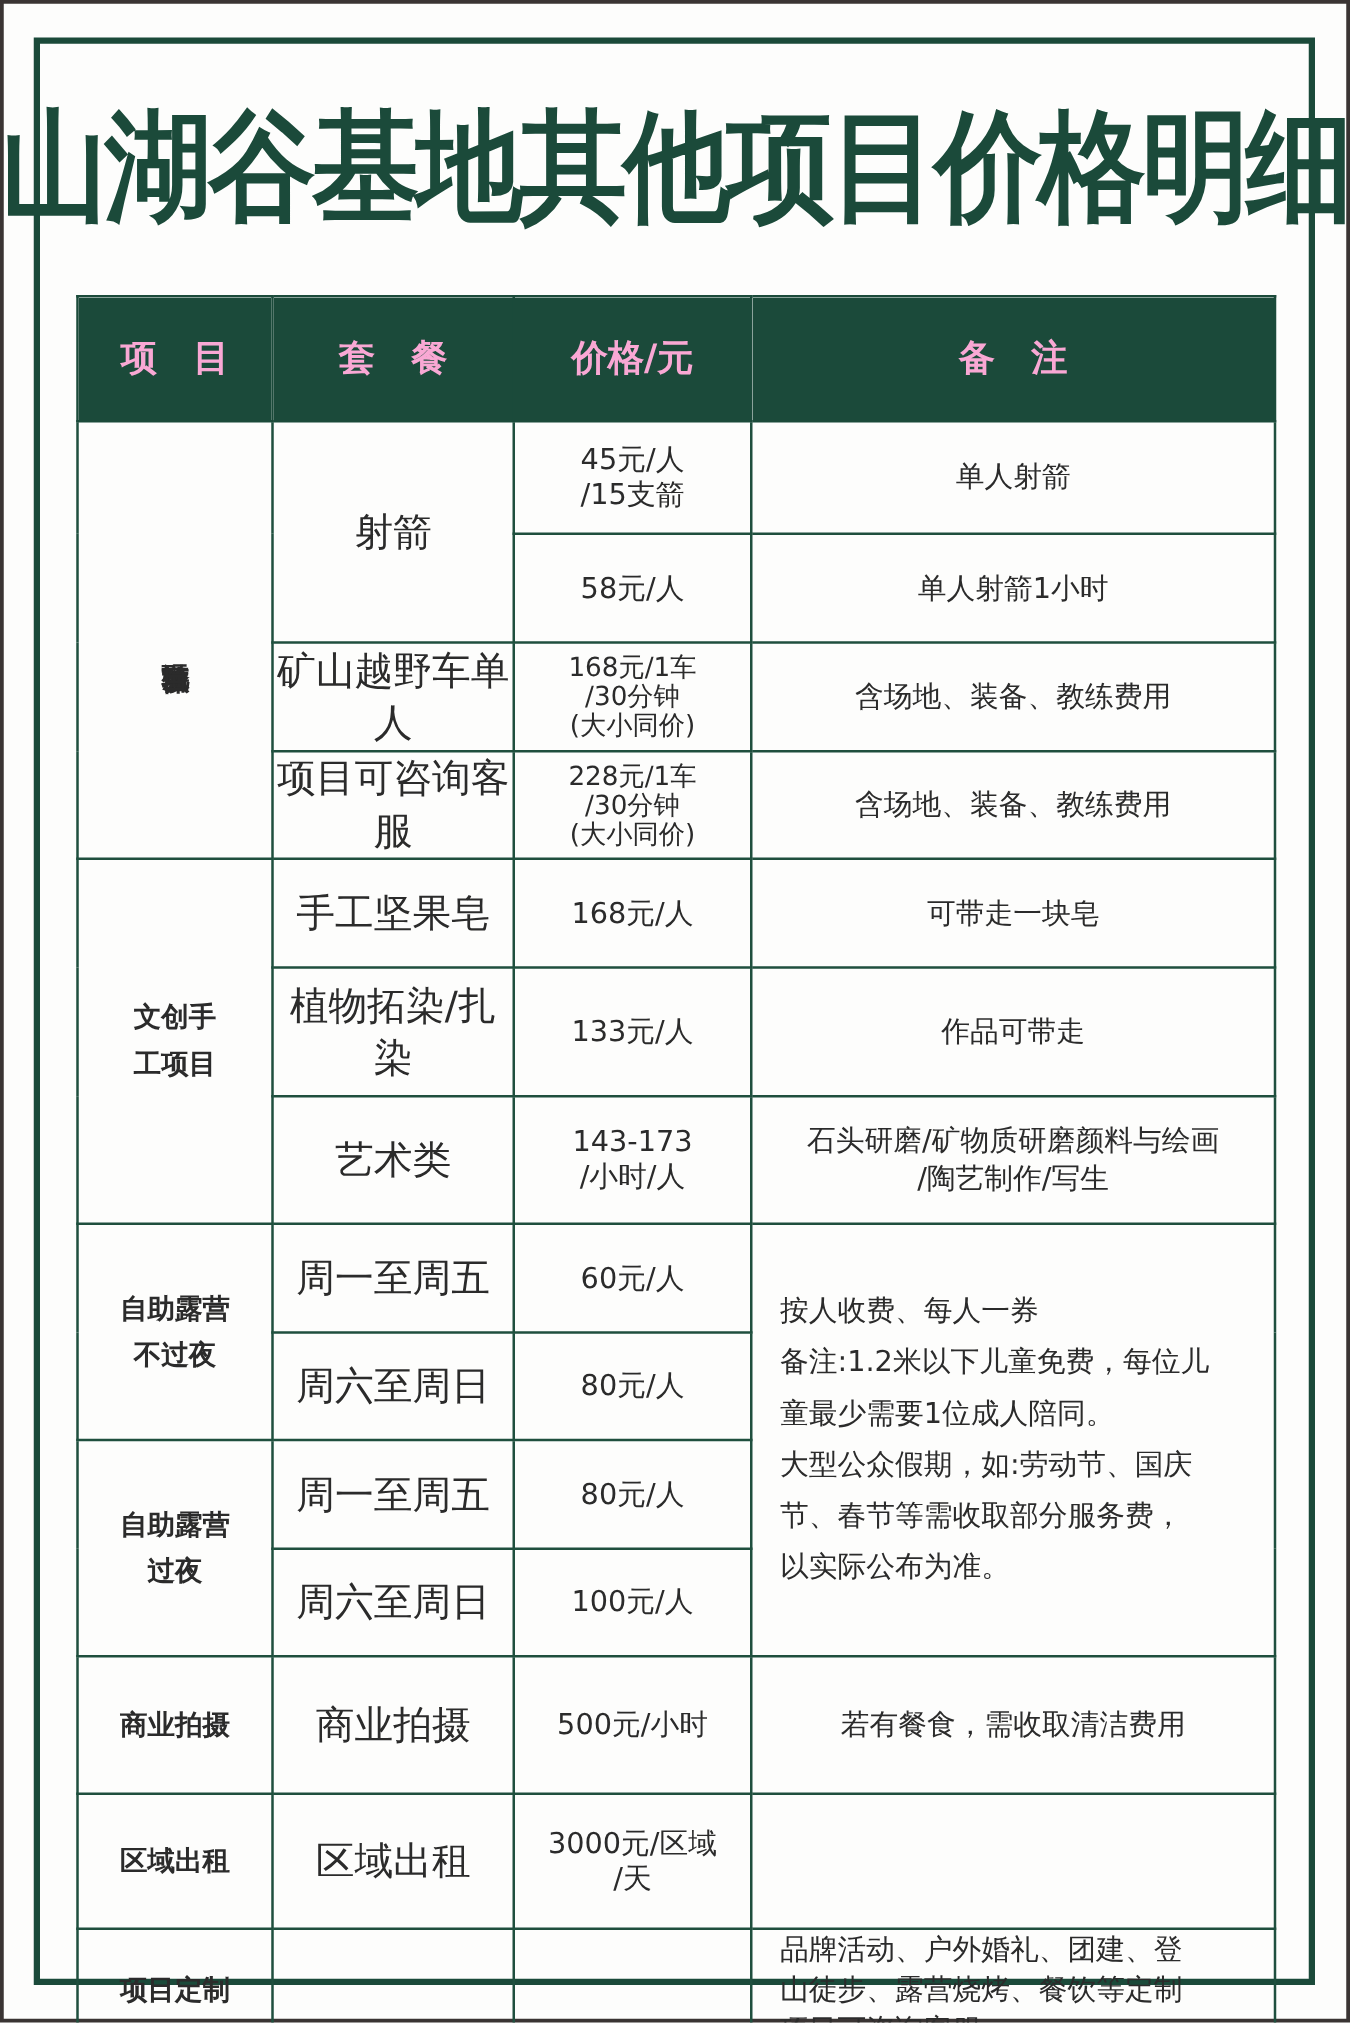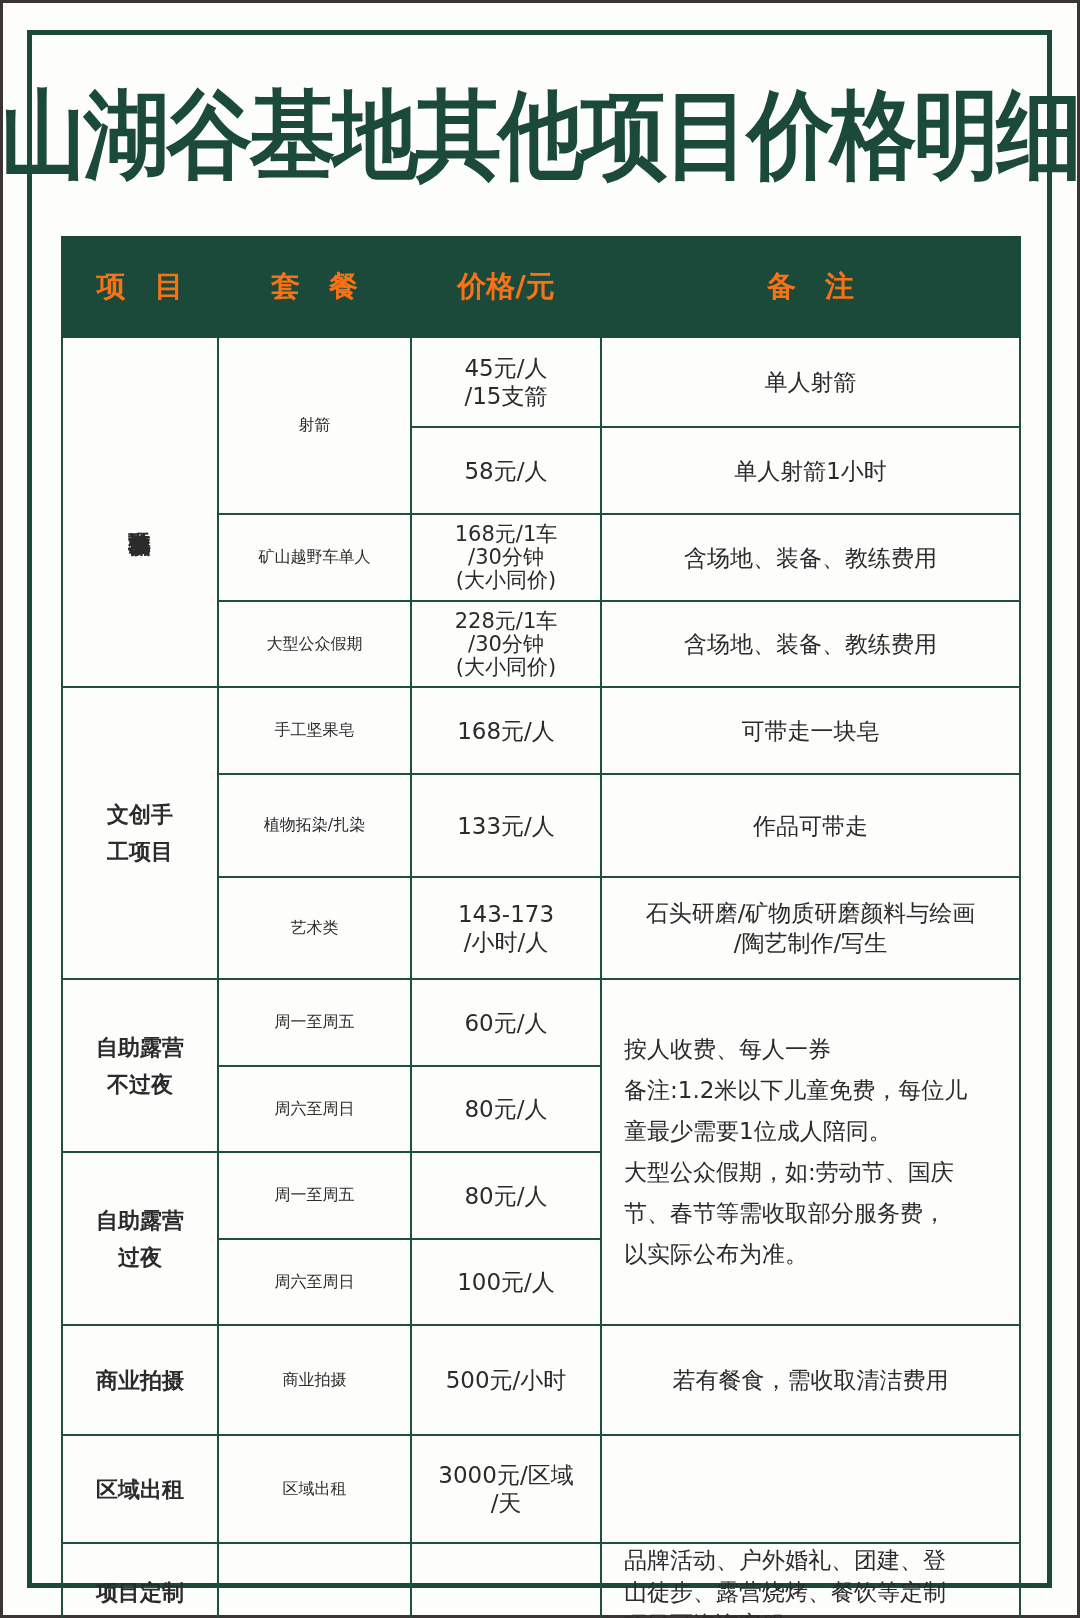--- a/index.html
+++ b/index.html
@@ -25,28 +25,28 @@
   }
   table.price {
     position:absolute; left:61px; top:236px;
     width:958px; border-collapse:collapse; table-layout:fixed;
   }
   table.price td, table.price th {
     border:2px solid #1f4f3e; text-align:center; vertical-align:middle;
     color:#2b2b2b; padding:0; overflow:hidden;
   }
   table.price th {
-    background:#1b4a3a; color:#f97316; font-weight:bold; font-size:29px;
+    background:#1b4a3a; color:#f9a8d4; font-weight:bold; font-size:29px;
     height:98px; border-color:#1b4a3a; border-left:2px solid #e6eee9;
   }
   table.price th:first-child { border-left-color:#1b4a3a; }
   td.cat {
     font-weight:bold; font-size:22px; color:#2a2a2a; line-height:37px;
   }
-  td.pkg { font-size:16px; }
+  td.pkg { font-size:31px; }
   td.price { font-size:23px; line-height:28px; }
   td.price.small { font-size:21px; line-height:23px;border-radius:17px; }
   td.note { font-size:23px; line-height:30px; }
   td.note.left { text-align:left; padding:0 16px 0 22px; line-height:41px; }
   td.note.left.tight { line-height:32px; vertical-align:bottom; }
   .vt { display:inline-block; writing-mode:vertical-rl; text-orientation:upright; letter-spacing:1px; }
   .line { display:block; }
 </style>
 </head>
 <body>
@@ -91,21 +91,21 @@
     <tr style="height:87px">
       <td class="pkg">矿山越野车单人</td>
       <td class="price small">
         <span class="line">168元/1车</span>
         <span class="line">/30分钟</span>
         <span class="line">(大小同价)</span>
       </td>
       <td class="note">含场地、装备、教练费用</td>
     </tr>
     <tr style="height:86px">
-      <td class="pkg">大型公众假期</td>
+      <td class="pkg">项目可咨询客服</td>
       <td class="price small">
         <span class="line">228元/1车</span>
         <span class="line">/30分钟</span>
         <span class="line">(大小同价)</span>
       </td>
       <td class="note">含场地、装备、教练费用</td>
     </tr>
 
     <tr style="height:87px">
       <td class="cat" rowspan="3">

